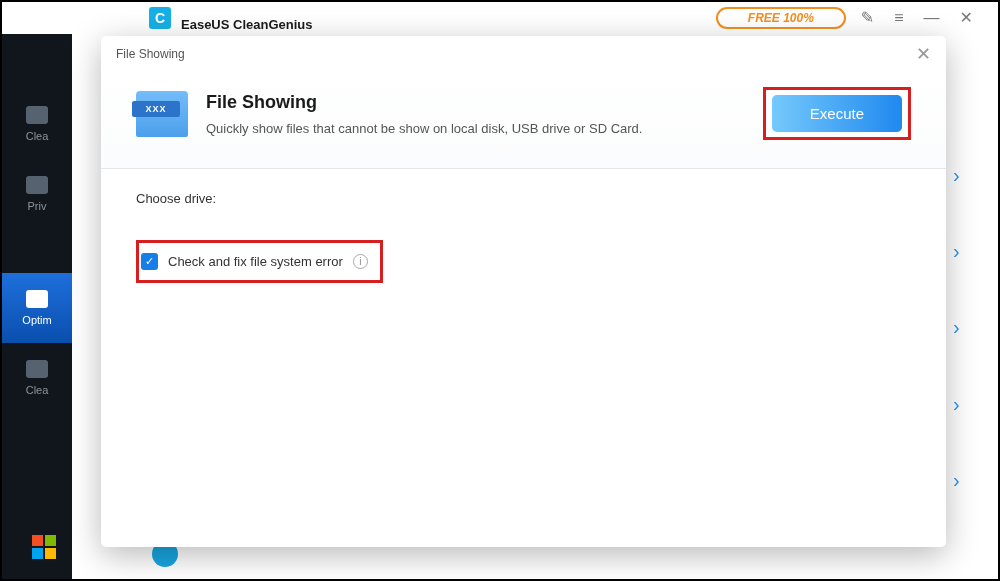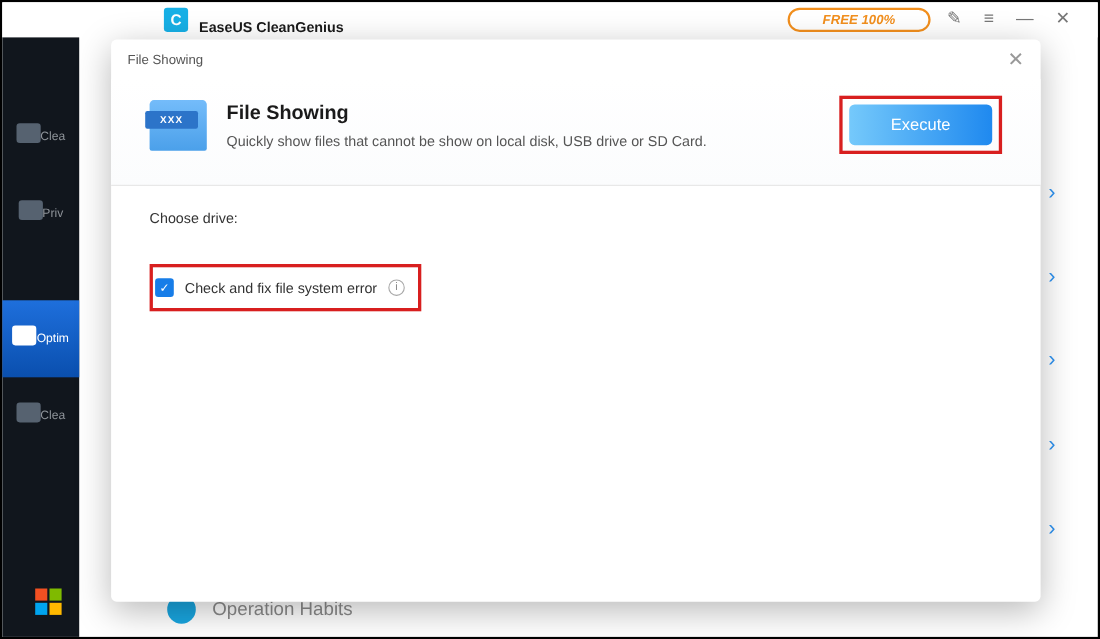--- a/index.html
+++ b/index.html
@@ -7,21 +7,21 @@
     
     
     .bg-titlebar { position: absolute; top: 0; left: 0; right: 0; height: 32px; background: #fff; display: flex; align-items: center; z-index: 1; }
     .bg-app-icon { width: 22px; height: 22px; margin-left: 147px; background: #17b0e6; border-radius: 3px; display: flex; align-items: center; justify-content: center; color: #fff; font-weight: bold; font-size: 14px; }
     .bg-app-title { margin-left: 10px; font-weight: bold; font-size: 13px; color: #1a1a1a; margin-top: 12px; }
     .bg-badge { margin-left: auto; margin-right: 15px; border: 2px solid #f28f1d; border-radius: 14px; padding: 2px 30px; font-size: 12px; font-weight: bold; font-style: italic; color: #f28f1d; }
     .bg-win-controls { display: flex; gap: 20px; margin-right: 25px; color: #777; }
     .bg-win-controls span { font-size: 16px; line-height: 1; }
     
     .bg-sidebar { position: absolute; left: 0; top: 32px; bottom: 0; width: 70px; background: #11161d; z-index: 1; }
-    .sb-item { height: 70px; display: flex; flex-direction: row; align-items: center; justify-content: center; color: #8e9399; font-size: 11px; }
+    .sb-item { height: 70px; display: flex; flex-direction: column; align-items: center; justify-content: center; color: #8e9399; font-size: 11px; }
     .sb-item.active { background: linear-gradient(180deg, #1e6fdc, #0a4fae); color: #fff; margin-top: 44px; }
     .sb-icon { width: 22px; height: 18px; margin-bottom: 6px; background: #566270; border-radius: 3px; }
     .sb-item.active .sb-icon { background: #fff; }
     .sb-spacer { height: 55px; }
     .ms-logo { position: absolute; bottom: 20px; left: 30px; width: 24px; height: 24px; display: grid; grid-template: 1fr 1fr / 1fr 1fr; gap: 2px; }
     .ms-logo div:nth-child(1){background:#f25022;} .ms-logo div:nth-child(2){background:#7fba00;} .ms-logo div:nth-child(3){background:#00a4ef;} .ms-logo div:nth-child(4){background:#ffb900;}
     
     .bg-right-arrows { position: absolute; right: 15px; top: 135px; bottom: 60px; width: 30px; display: flex; flex-direction: column; justify-content: space-around; z-index: 1; }
     .chev-r { color: #2e93f2; font-size: 20px; }
     
@@ -97,21 +97,20 @@
 <div class="bg-right-arrows">
   <span class="chev-r">›</span>
   <span class="chev-r">›</span>
   <span class="chev-r">›</span>
   <span class="chev-r">›</span>
   <span class="chev-r">›</span>
 </div>
 
 <div class="bg-bottom-item">
   <div class="bg-bottom-icon"></div>
-  <span>Operation Habits</span>
 </div>
 
 <div class="modal">
   <div class="modal-titlebar">
     <span>File Showing</span>
     <span class="modal-close">✕</span>
   </div>
 
   <div class="modal-header">
     <div class="hdr-icon">

